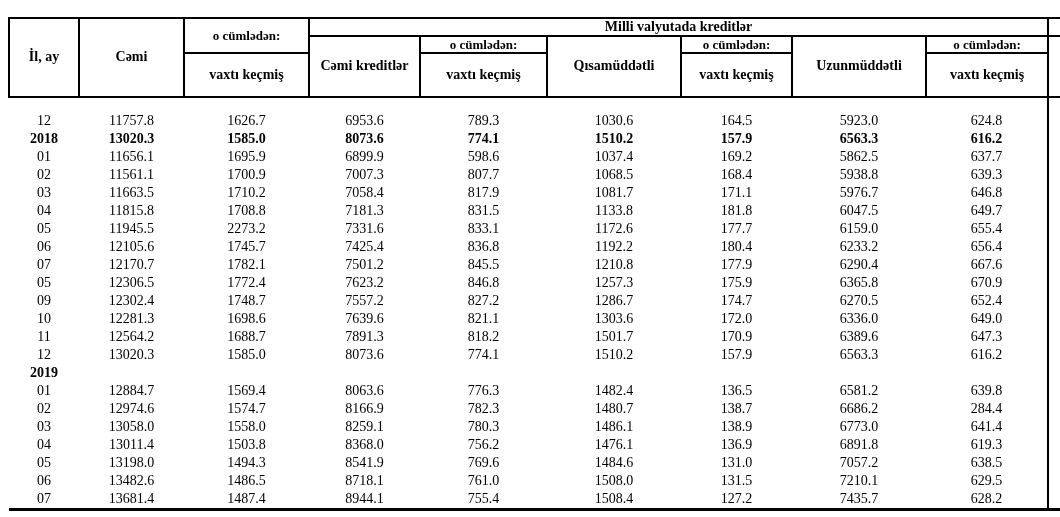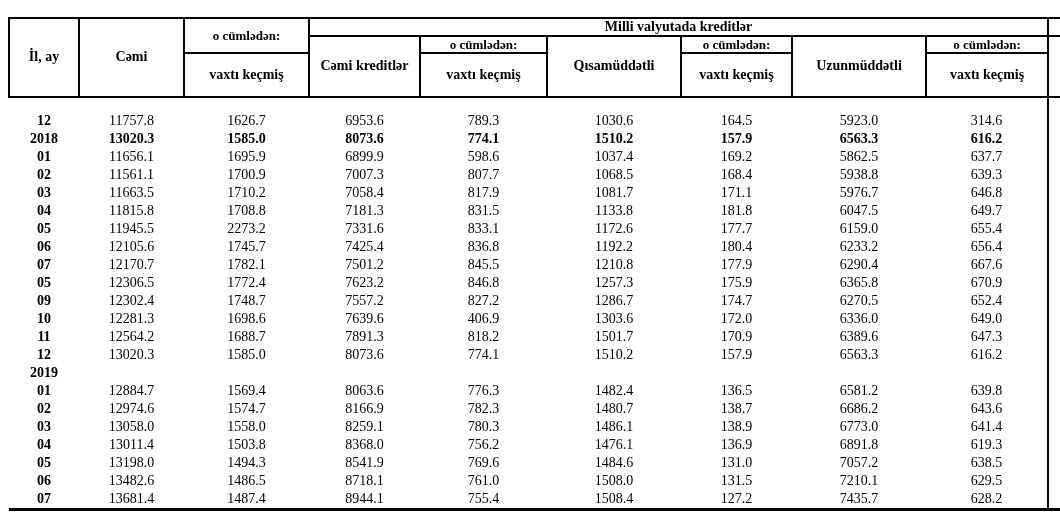--- a/index.html
+++ b/index.html
@@ -50,21 +50,21 @@
   th.sliver-h2 { border-right: none; }
   
   tbody td {
     height: 18px;
     line-height: 18px;
     font-size: 14px;
     text-align: center;
     border: none;
   }
   tr.spacer-row td { height: 14px; }
-  td.label-cell { font-weight: bold; }
+  td.label-cell { font-weight: normal; }
   tr.bold-row td { font-weight: bold; }
   td.sliver-cell { border-left: 2px solid #000000; }
   tr.last-row td { border-bottom: 3px solid #000000; }
 </style>
 </head>
 <body>
 
 <div id="page">
   <table class="credit-table">
     <colgroup>
@@ -110,21 +110,21 @@
       </tr>
     <tr class="data-row">
           <td class="label-cell">12</td>
           <td class="value-cell">11757.8</td>
           <td class="value-cell">1626.7</td>
           <td class="value-cell">6953.6</td>
           <td class="value-cell">789.3</td>
           <td class="value-cell">1030.6</td>
           <td class="value-cell">164.5</td>
           <td class="value-cell">5923.0</td>
-          <td class="value-cell">314.6</td>
+          <td class="value-cell">624.8</td>
           <td class="sliver-cell"></td>
         </tr>
         <tr class="data-row bold-row">
           <td class="label-cell">2018</td>
           <td class="value-cell">13020.3</td>
           <td class="value-cell">1585.0</td>
           <td class="value-cell">8073.6</td>
           <td class="value-cell">774.1</td>
           <td class="value-cell">1510.2</td>
           <td class="value-cell">157.9</td>
@@ -238,21 +238,21 @@
           <td class="value-cell">174.7</td>
           <td class="value-cell">6270.5</td>
           <td class="value-cell">652.4</td>
           <td class="sliver-cell"></td>
         </tr>
         <tr class="data-row">
           <td class="label-cell">10</td>
           <td class="value-cell">12281.3</td>
           <td class="value-cell">1698.6</td>
           <td class="value-cell">7639.6</td>
-          <td class="value-cell">406.9</td>
+          <td class="value-cell">821.1</td>
           <td class="value-cell">1303.6</td>
           <td class="value-cell">172.0</td>
           <td class="value-cell">6336.0</td>
           <td class="value-cell">649.0</td>
           <td class="sliver-cell"></td>
         </tr>
         <tr class="data-row">
           <td class="label-cell">11</td>
           <td class="value-cell">12564.2</td>
           <td class="value-cell">1688.7</td>
@@ -302,21 +302,21 @@
         </tr>
         <tr class="data-row">
           <td class="label-cell">02</td>
           <td class="value-cell">12974.6</td>
           <td class="value-cell">1574.7</td>
           <td class="value-cell">8166.9</td>
           <td class="value-cell">782.3</td>
           <td class="value-cell">1480.7</td>
           <td class="value-cell">138.7</td>
           <td class="value-cell">6686.2</td>
-          <td class="value-cell">643.6</td>
+          <td class="value-cell">284.4</td>
           <td class="sliver-cell"></td>
         </tr>
         <tr class="data-row">
           <td class="label-cell">03</td>
           <td class="value-cell">13058.0</td>
           <td class="value-cell">1558.0</td>
           <td class="value-cell">8259.1</td>
           <td class="value-cell">780.3</td>
           <td class="value-cell">1486.1</td>
           <td class="value-cell">138.9</td>

